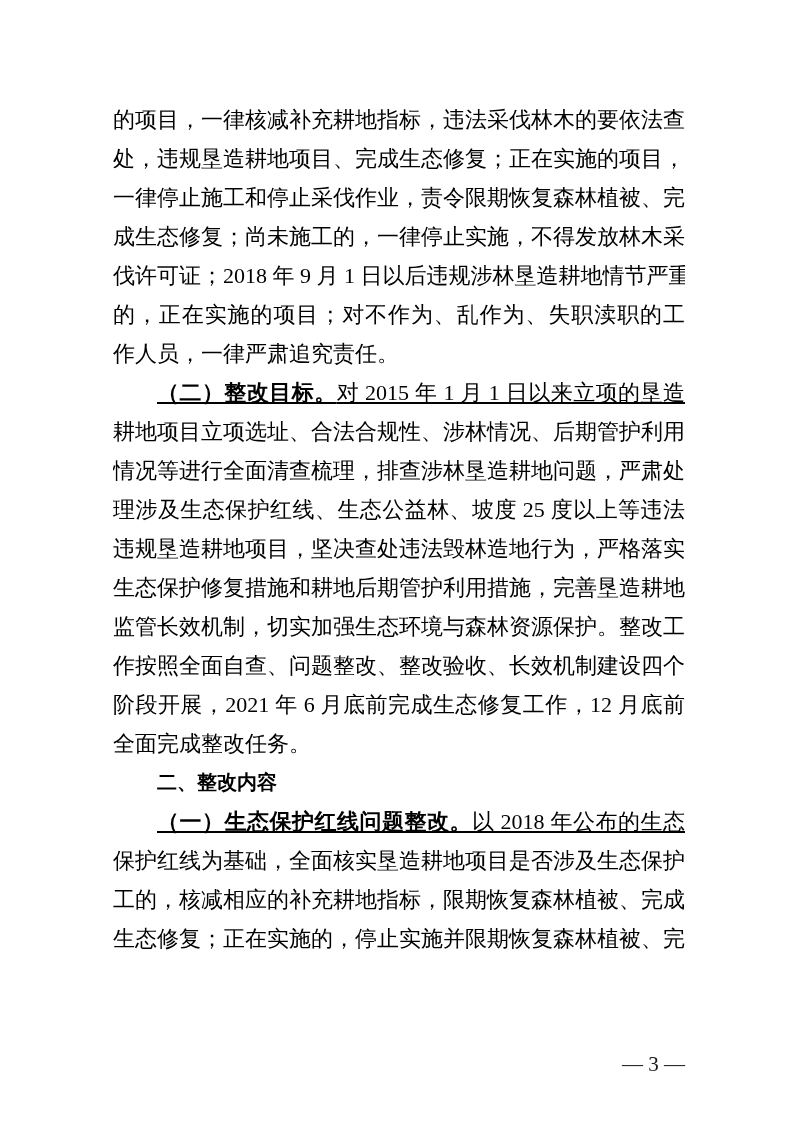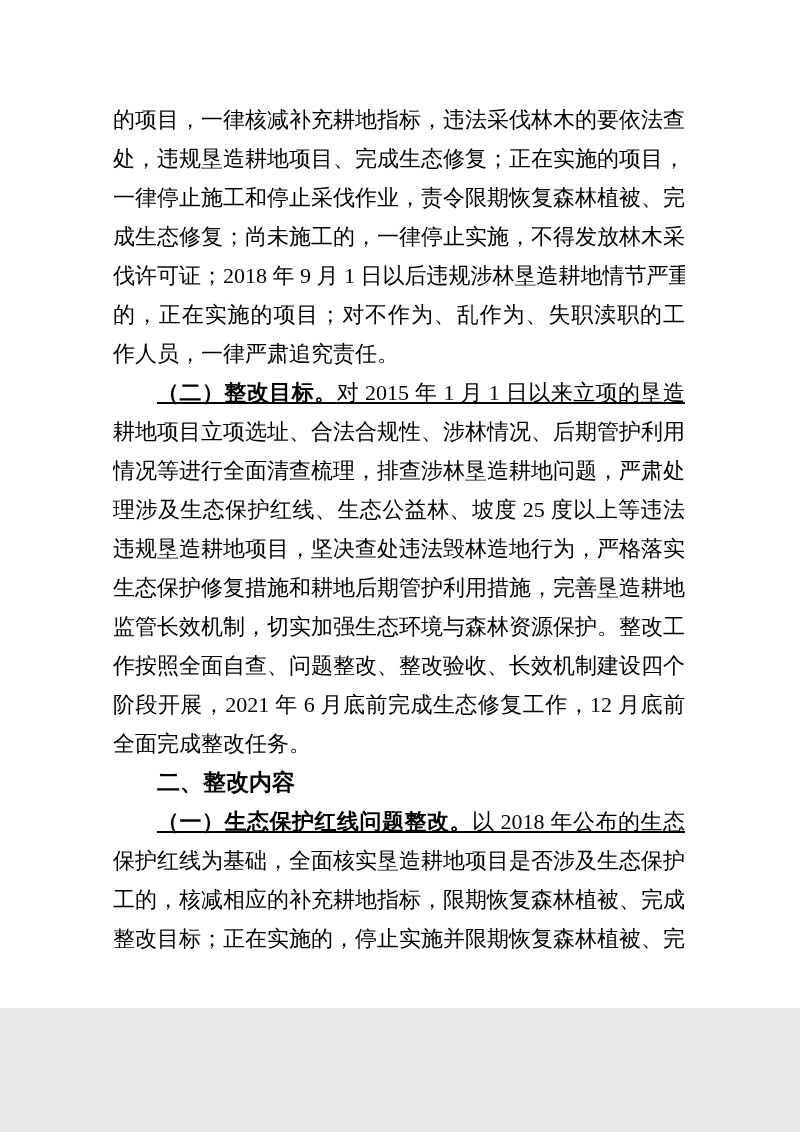--- a/index.html
+++ b/index.html
@@ -3,21 +3,21 @@
 <meta charset="utf-8">
 <style>
   html, body {
     margin: 0;
     padding: 0;
     background: #e8e8e8;
   }
   .page {
     position: relative;
     width: 800px;
-    height: 1008px;
+    height: 1132px;
     background: #ffffff;
     overflow: hidden;
     font-family: "Liberation Serif", "DejaVu Serif", serif;
     color: #000000;
   }
   .text-column {
     position: absolute;
     left: 113px;
     top: 100px;
     width: 572px;
@@ -41,21 +41,21 @@
     text-indent: 44px;
     text-decoration: underline;
   }
   .line b,
   .line .lead {
     font-weight: 700;
   }
   .line.heading {
     font-family: "Liberation Sans", "DejaVu Sans", sans-serif;
     font-weight: 700;
-    font-size: 23px;
+    font-size: 20px;
     text-align: left;
     text-align-last: left;
     text-indent: 44px;
   }
   .page-number {
     position: absolute;
     left: 113px;
     top: 1045px;
     width: 572px;
     height: 39px;
@@ -84,16 +84,16 @@
       <div class="line">违规垦造耕地项目，坚决查处违法毁林造地行为，严格落实</div>
       <div class="line">生态保护修复措施和耕地后期管护利用措施，完善垦造耕地</div>
       <div class="line">监管长效机制，切实加强生态环境与森林资源保护。整改工</div>
       <div class="line">作按照全面自查、问题整改、整改验收、长效机制建设四个</div>
       <div class="line">阶段开展，2021 年 6 月底前完成生态修复工作，12 月底前</div>
       <div class="line end">全面完成整改任务。</div>
       <div class="line heading">二、整改内容</div>
       <div class="line indent"><b class="lead">（一）生态保护红线问题整改。</b>以 2018 年公布的生态</div>
       <div class="line">保护红线为基础，全面核实垦造耕地项目是否涉及生态保护</div>
       <div class="line">工的，核减相应的补充耕地指标，限期恢复森林植被、完成</div>
-      <div class="line">整改目标；正在实施的，停止实施并限期恢复森林植被、完</div>
+      <div class="line">生态修复；正在实施的，停止实施并限期恢复森林植被、完</div>
     </div>
   <div class="page-number">— 3 —</div>
 </div>
 
 </body></html>

